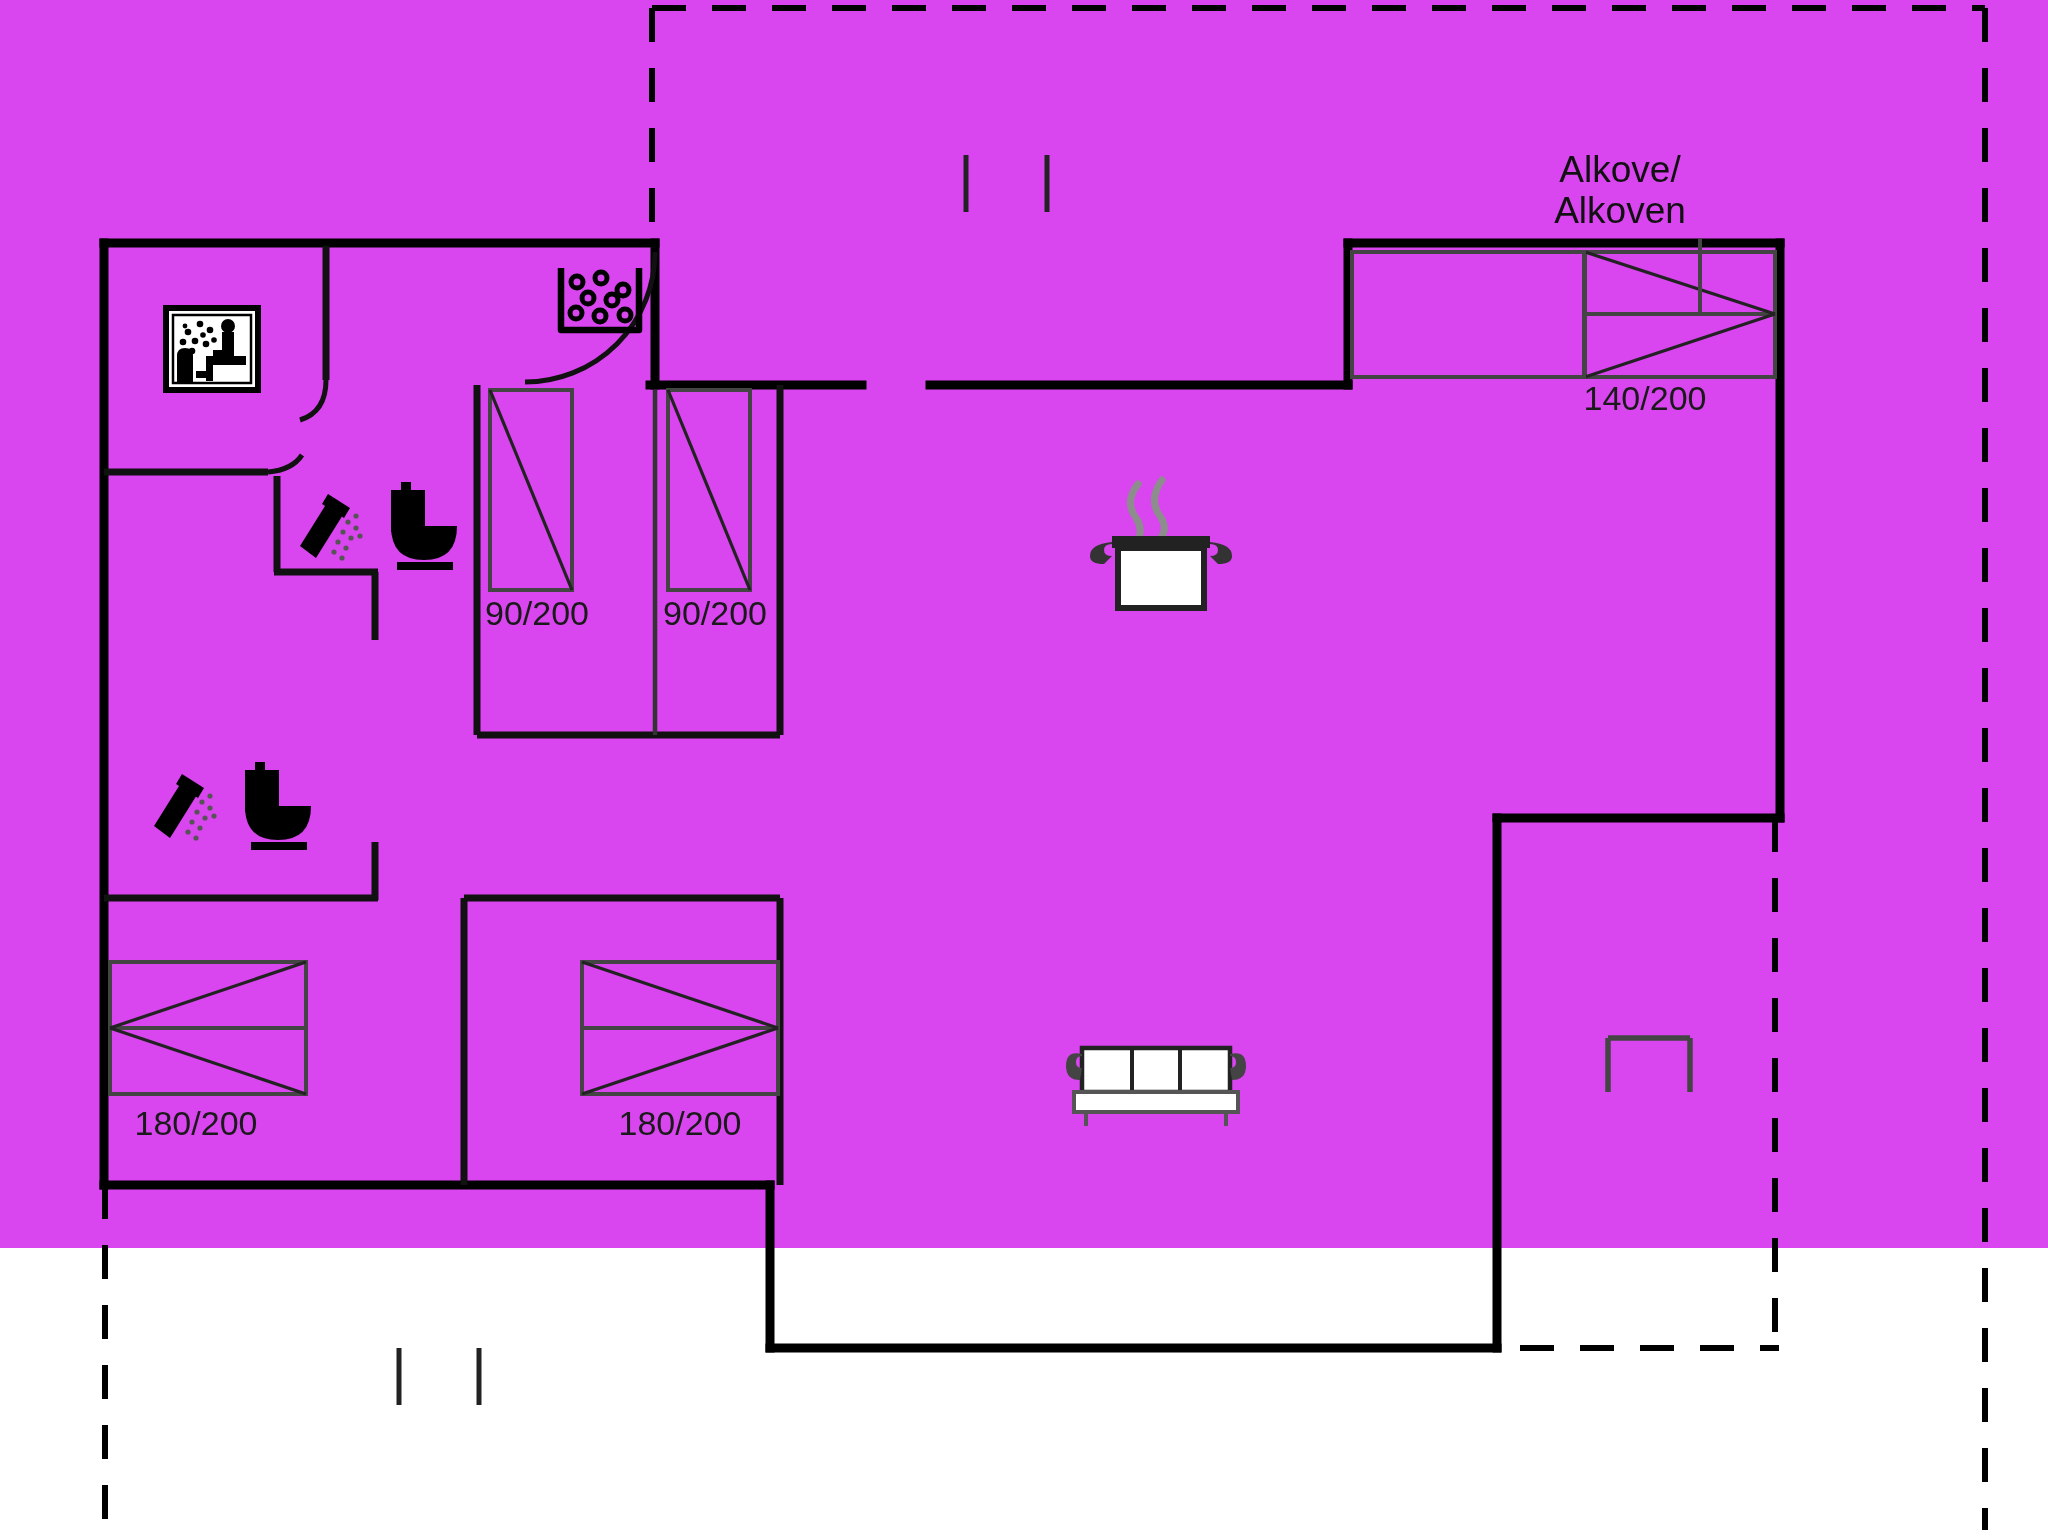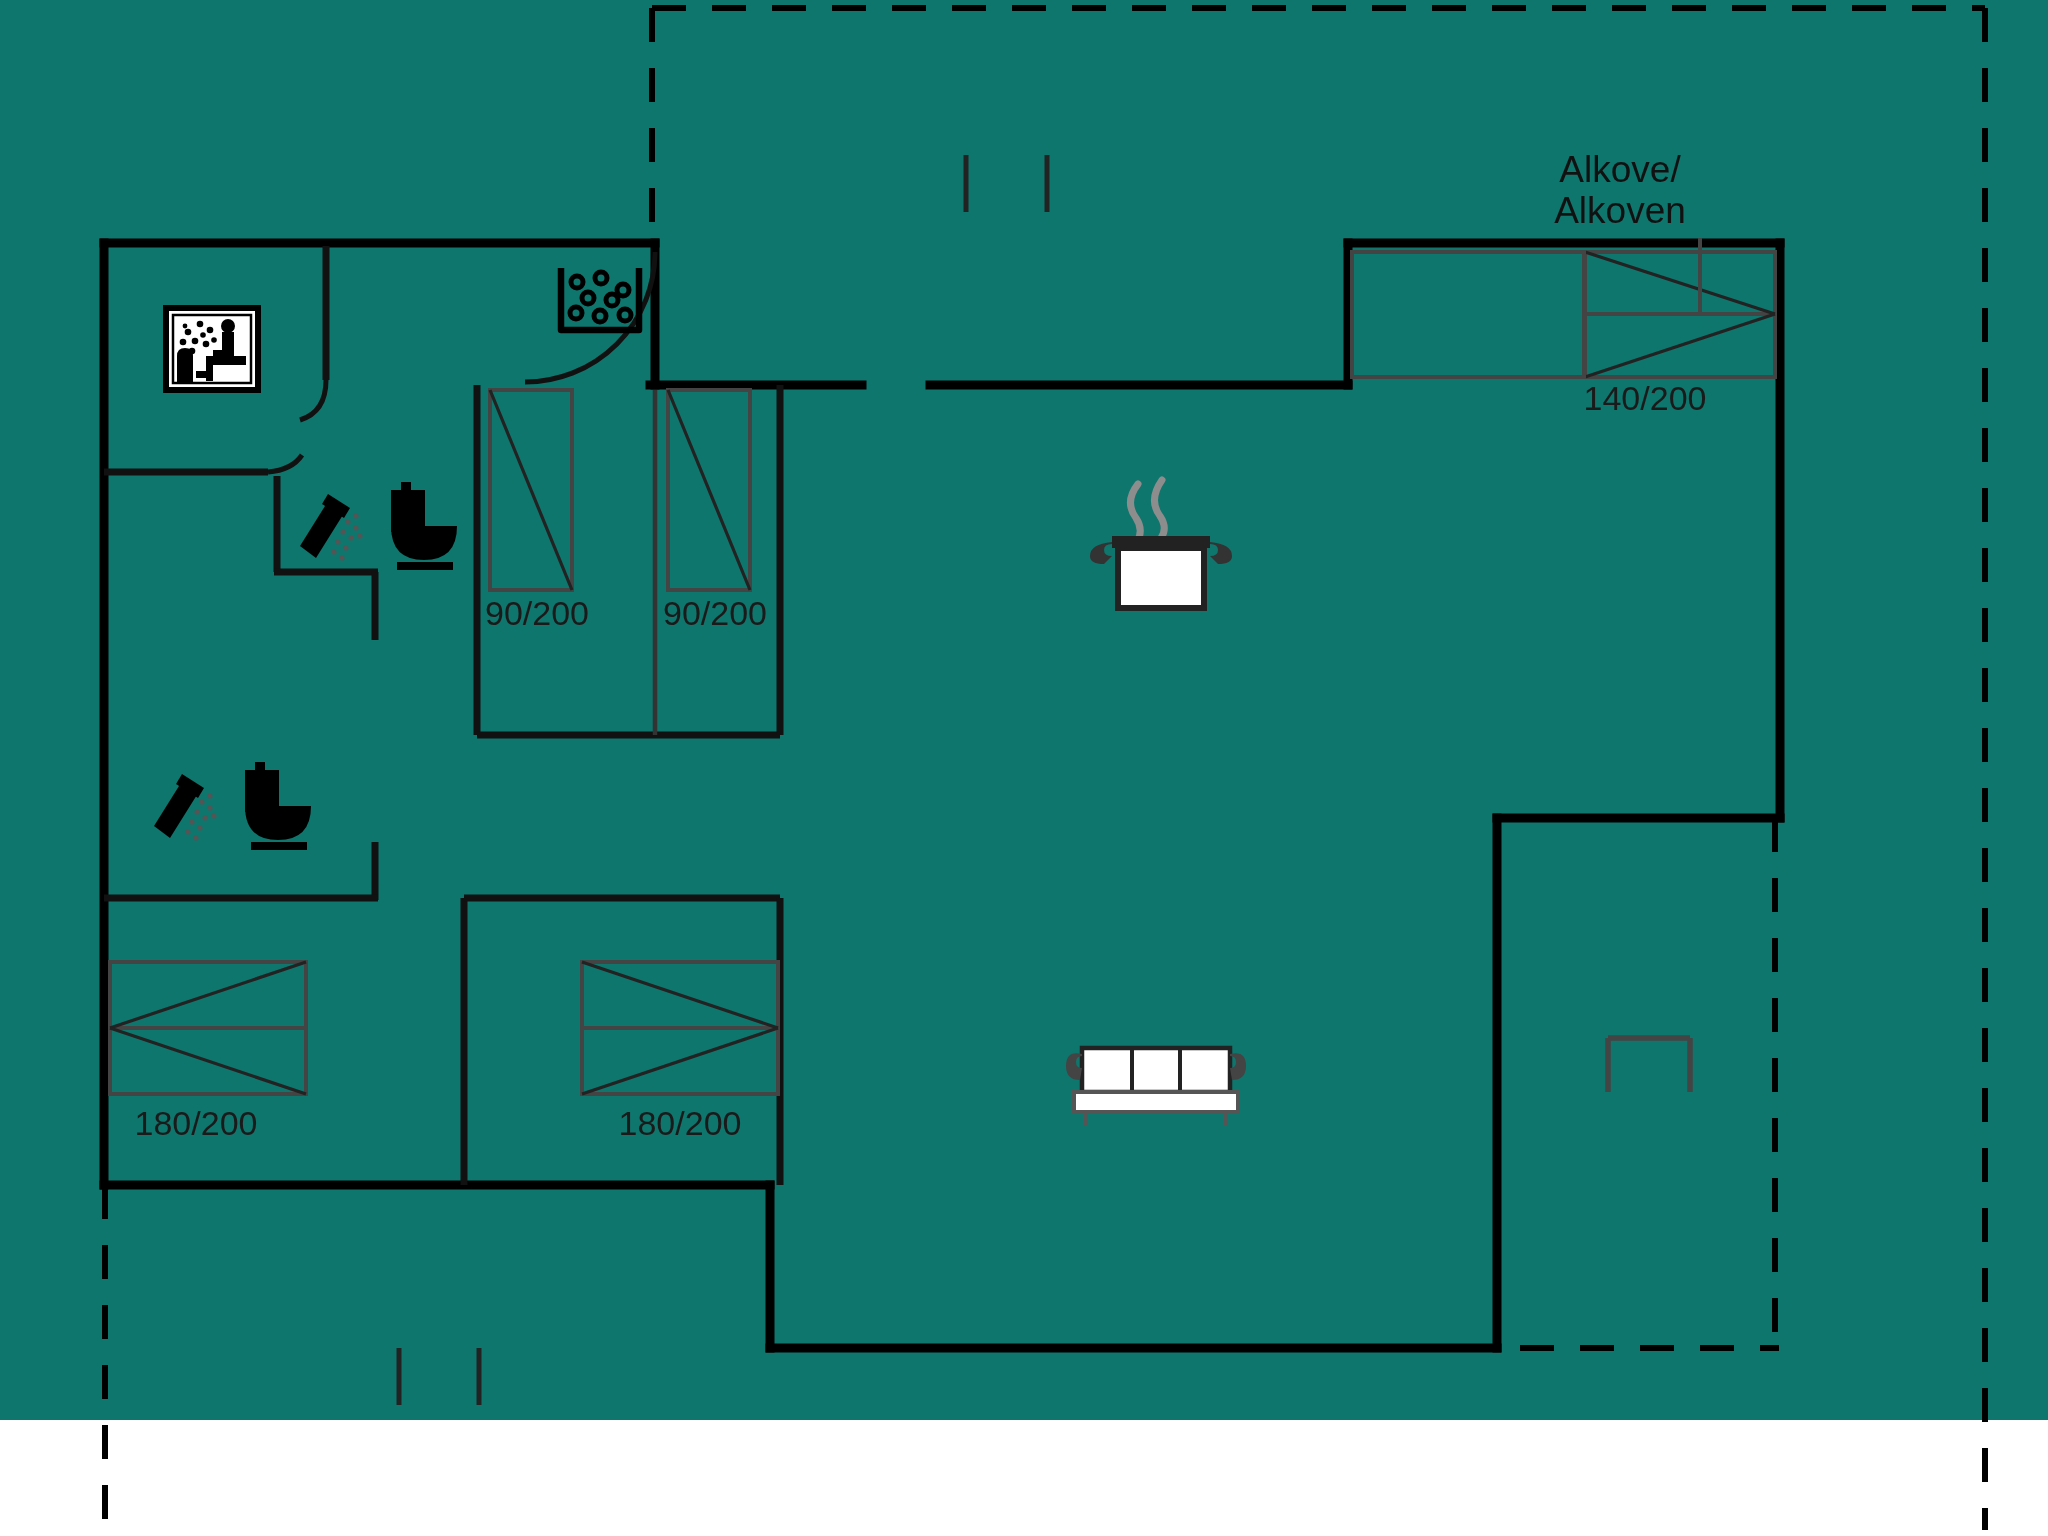--- a/index.html
+++ b/index.html
@@ -9,22 +9,22 @@
   }
   body {
     width: 2048px;
     height: 1536px;
     font-family: "Liberation Sans", sans-serif;
     overflow: hidden;
   }
   #floorplan-root {
     position: relative;
     width: 2048px;
-    height: 1420px;
-    background: #0f766e;
+    height: 1248px;
+    background: #d946ef;
   }
   #floorplan-svg {
     position: absolute;
     left: 0;
     top: 0;
     width: 2048px;
     height: 1536px;
     display: block;
   }
   .fp-label {

